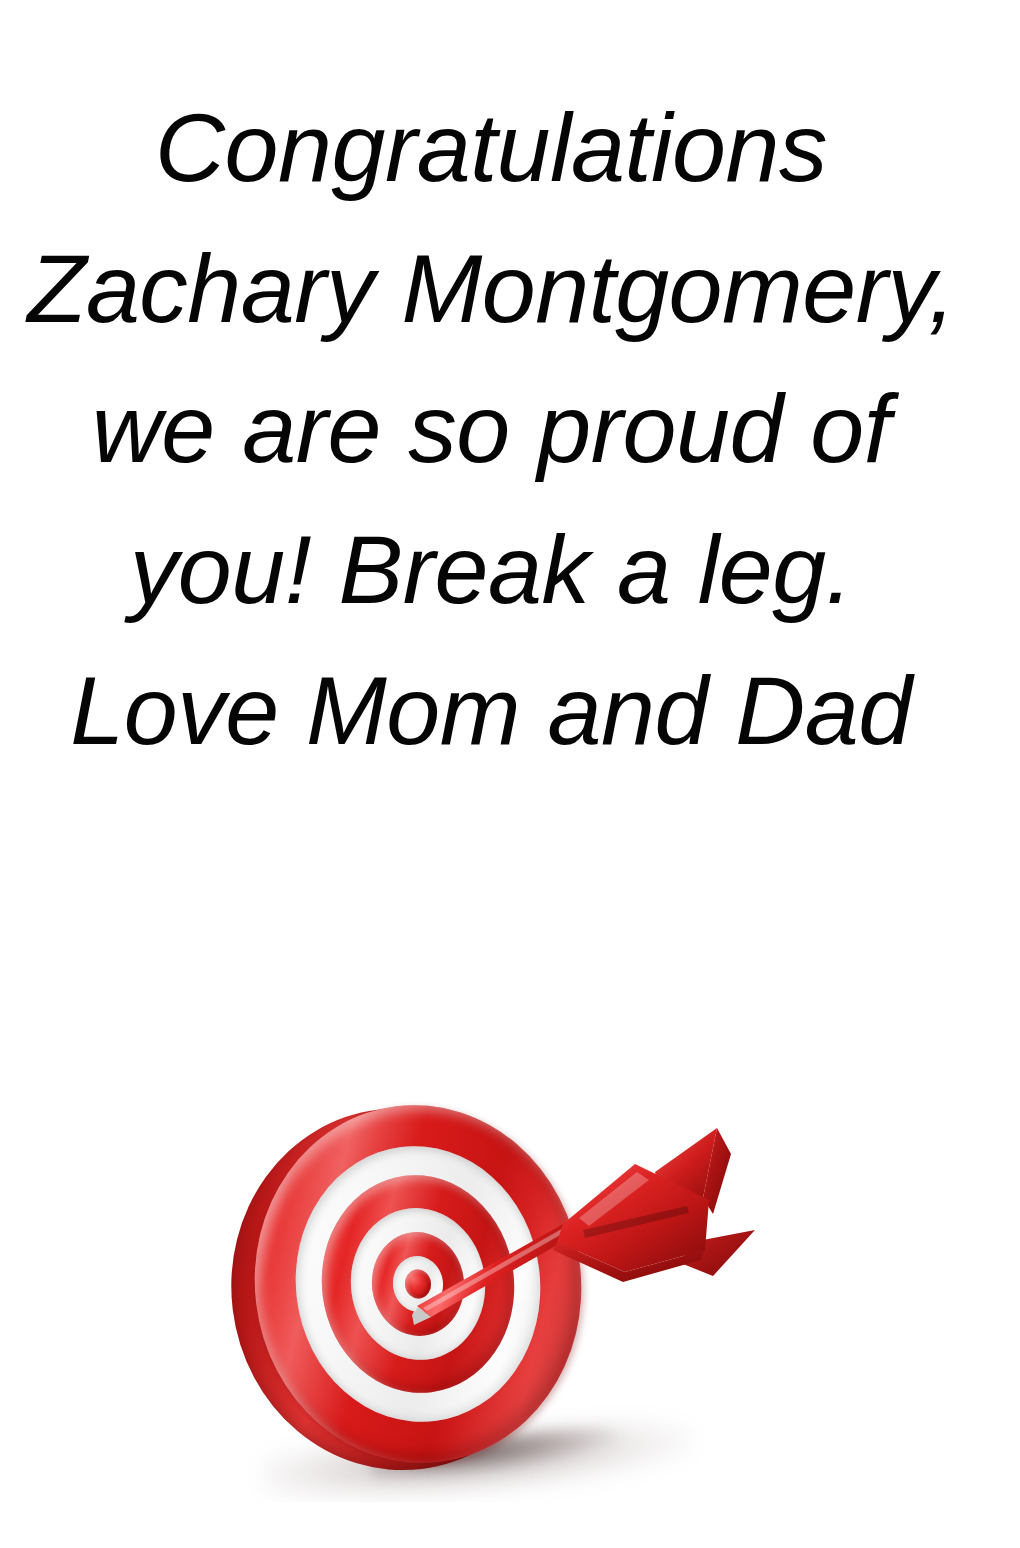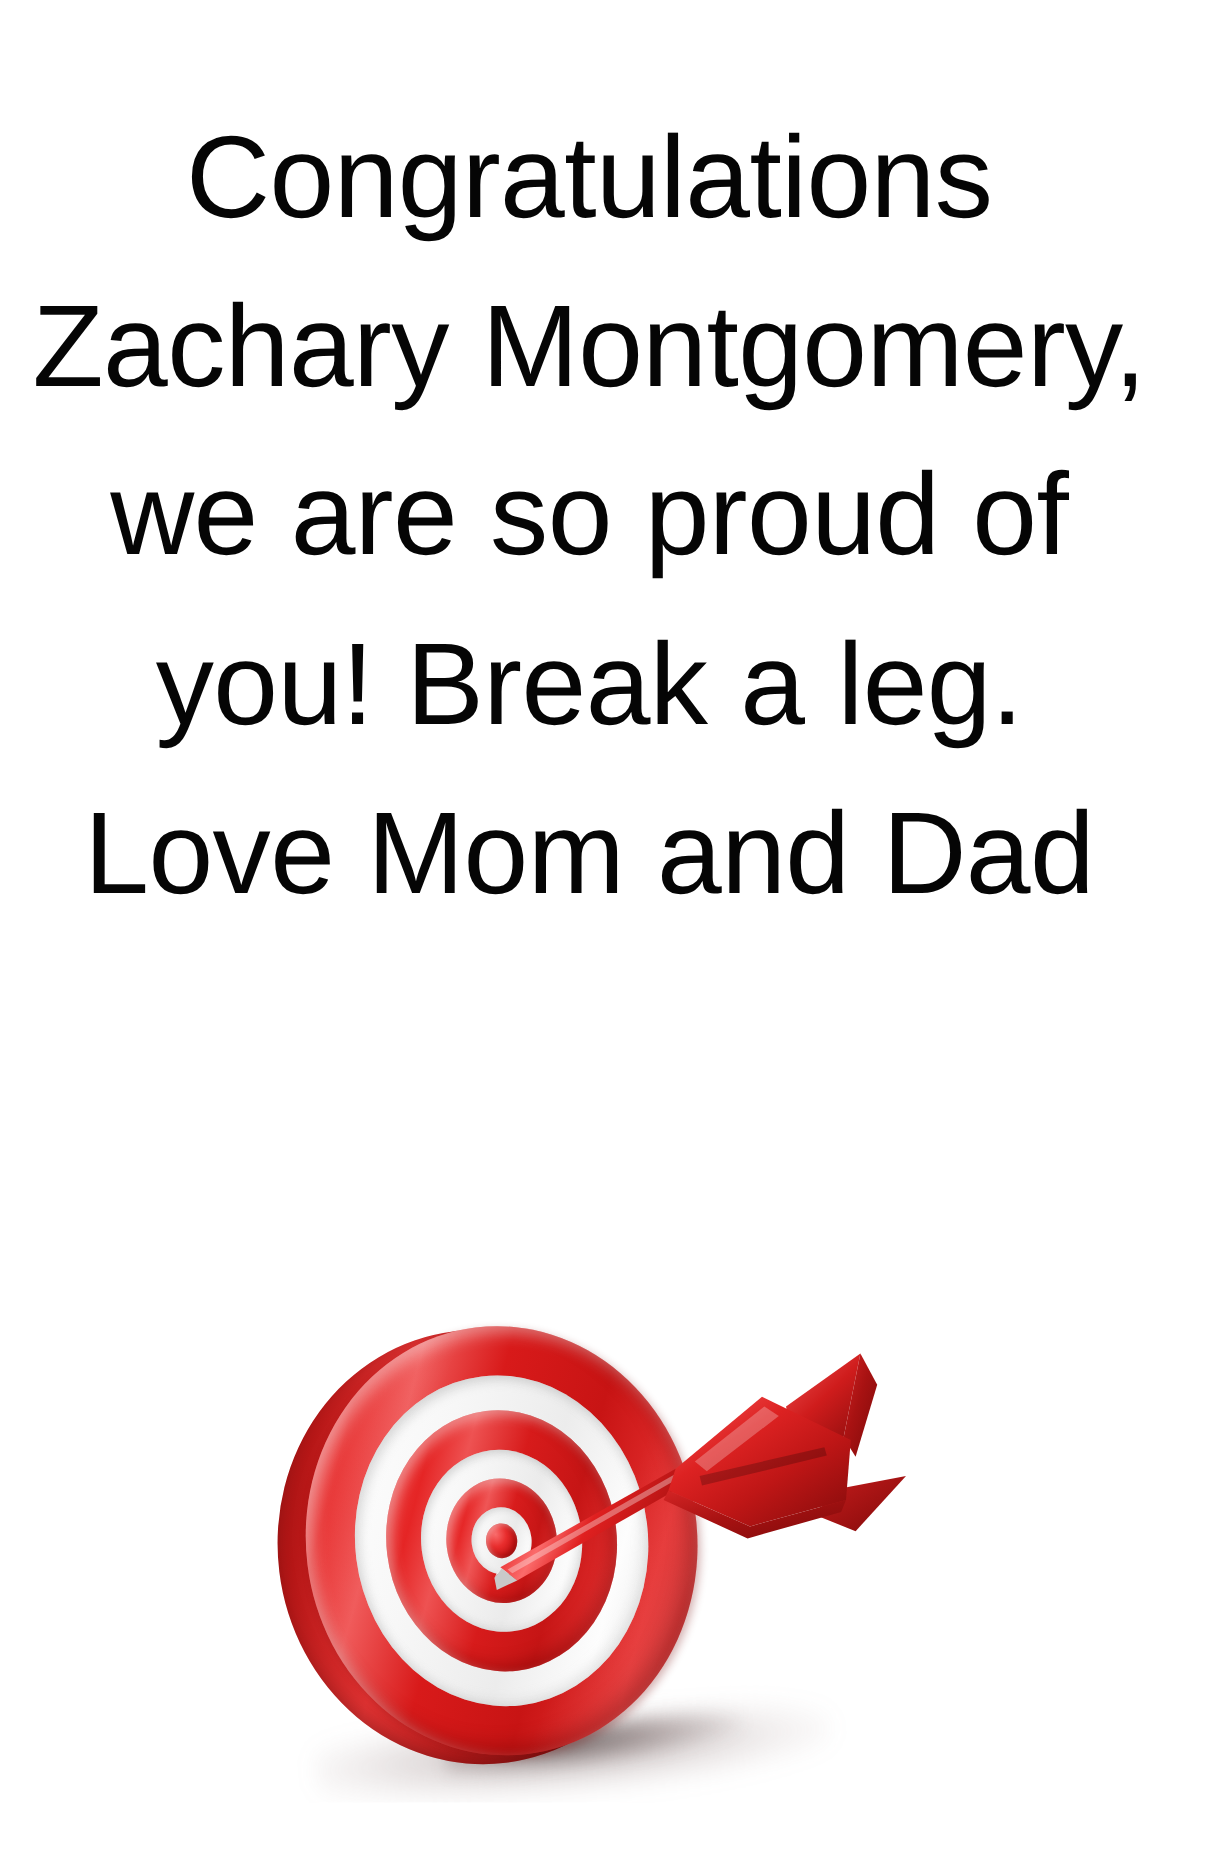--- a/index.html
+++ b/index.html
@@ -15,20 +15,21 @@
     font-family:"Liberation Sans", sans-serif;
     position:relative;
     overflow:hidden;
   }
 
   
   .message-block {
     width:982px;
     padding:78px 14px 0 14px;
     text-align:center;
+    font-style:italic;
   }
 
   .message-text {
     font-family:"Liberation Sans", sans-serif;
     font-size:97px;
     line-height:1.45;
     font-weight:400;
     color:#050505;
     letter-spacing:-0.5px;
     word-spacing:1px;

